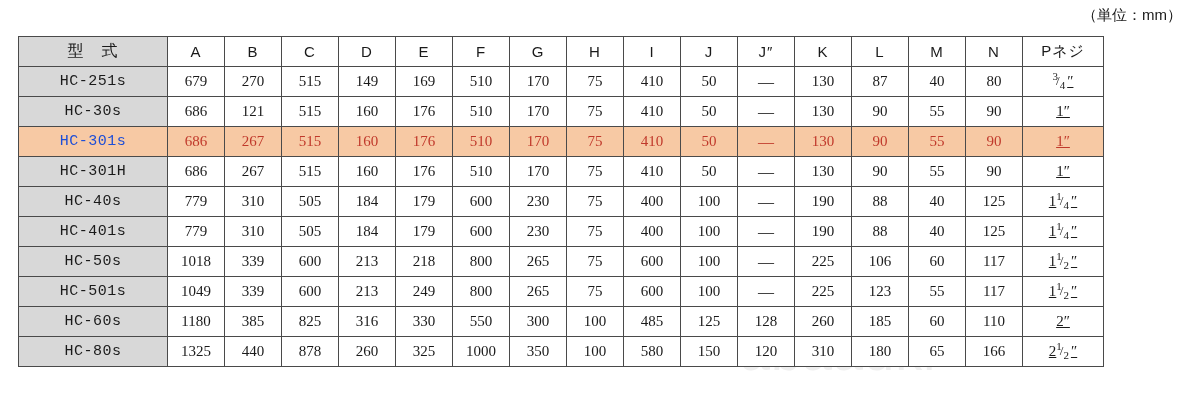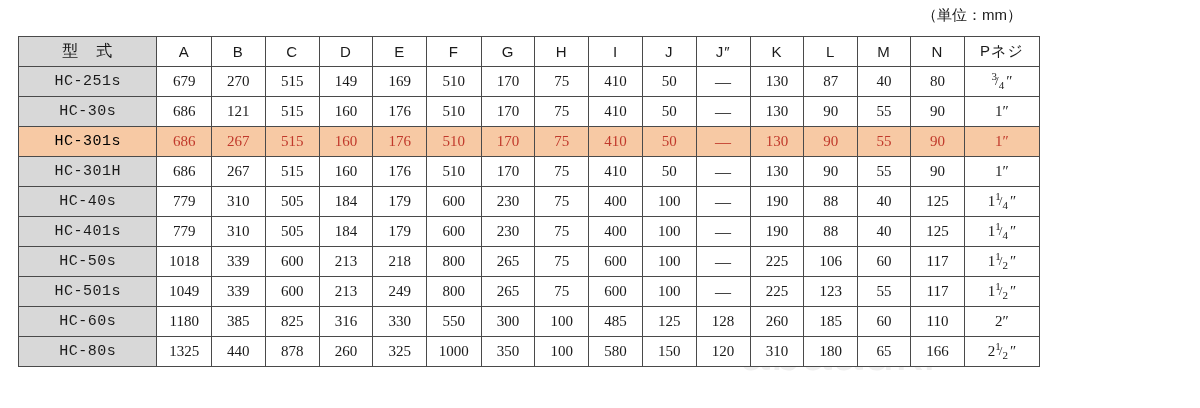--- a/index.html
+++ b/index.html
@@ -10,21 +10,21 @@
   body {
     width: 1200px;
     height: 408px;
     font-family: "Liberation Sans", sans-serif;
     color: #1a1a1a;
     position: relative;
     overflow: hidden;
   }
   .page {
     position: relative;
-    width: 1040px;
+    width: 1200px;
     height: 408px;
     box-sizing: border-box;
   }
   
   .watermark {
     position: absolute;
     left: 0;
     top: 0;
     width: 1200px;
     height: 408px;
@@ -102,20 +102,21 @@
   col.c-dim { width: 57px; }
   col.c-p   { width: 80px; }
   th.c-p, td.c-p { width: 80px; margin-top: 12px; }
   td.num {
     font-size: 16px;
     font-family: "Liberation Serif", serif;
   }
   td.thread {
     font-size: 16px;
     font-family: "Liberation Serif", serif;
+    text-decoration: underline;
   }
   .frac {
     display: inline-block;
     position: relative;
     top: -1px;
   }
   .frac .n {
     font-size: 11px;
     position: relative;
     top: -5px;
@@ -130,21 +131,21 @@
     font-size: 13px;
     position: relative;
     left: -2px;
   }
   tr.hl td {
     background: #f7c9a4 !important;
     color: #c0392b;
   }
   tr.hl td.c-model {
     background: #f7c9a4 !important;
-    color: #000000;
+    color: #1d4ed8;
   }
   .dash { font-size: 16px; }
 </style>
 </head>
 <body>
 
 <div class="page">
 
   <div class="watermark">
     <div class="wm-k">K</div>

